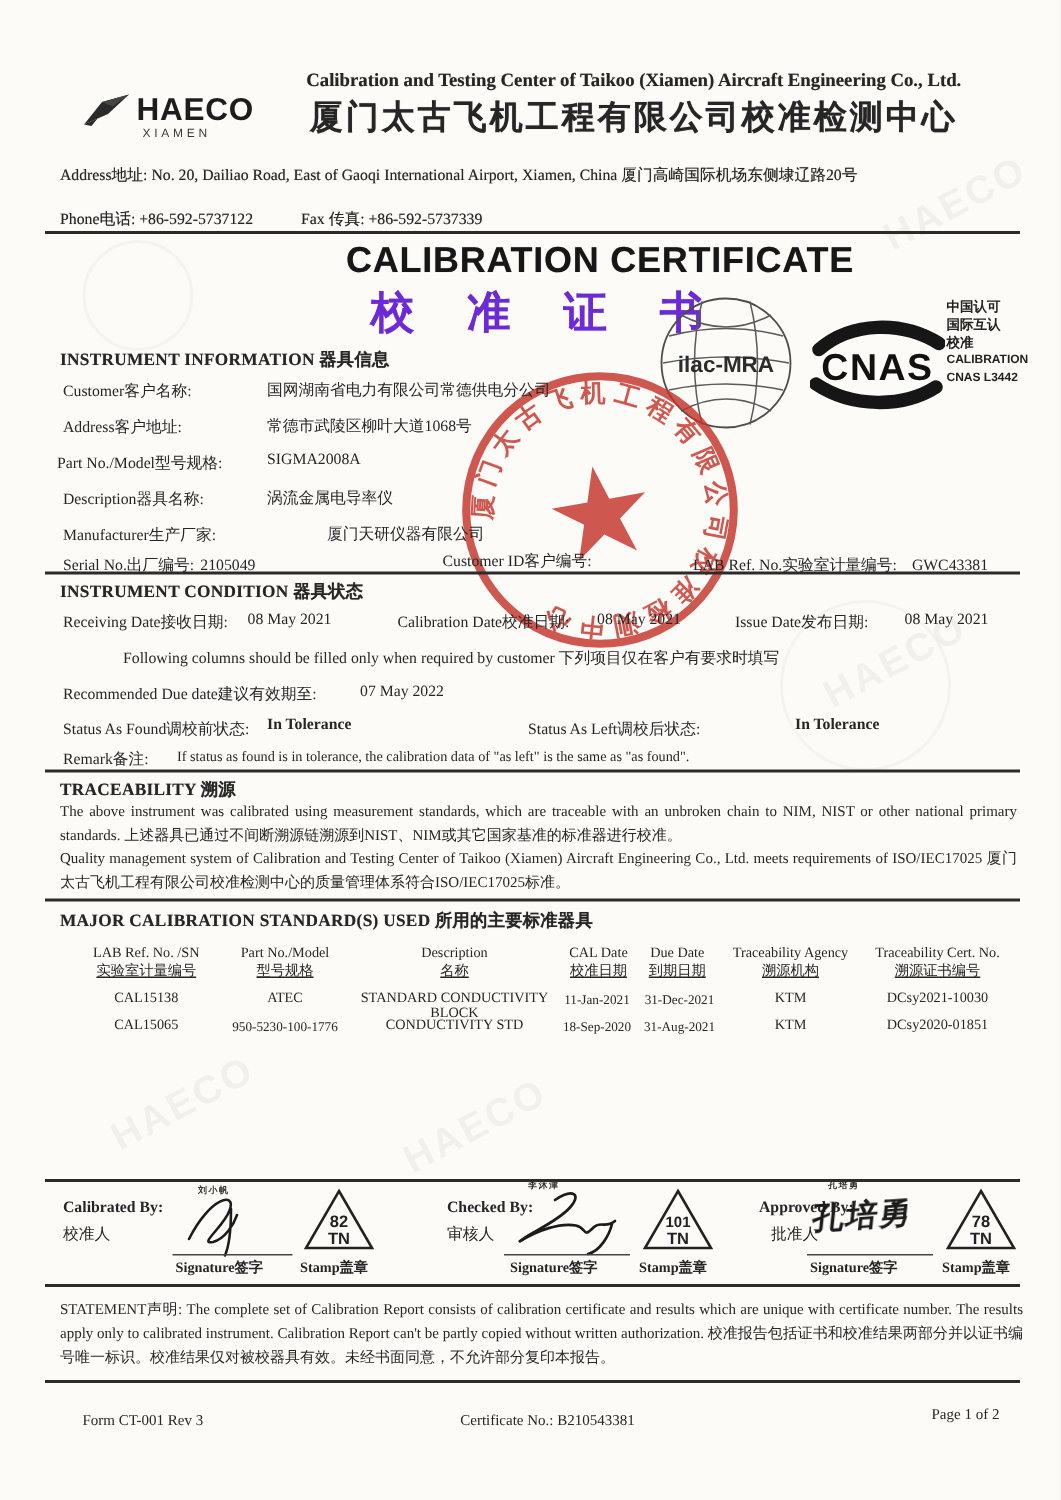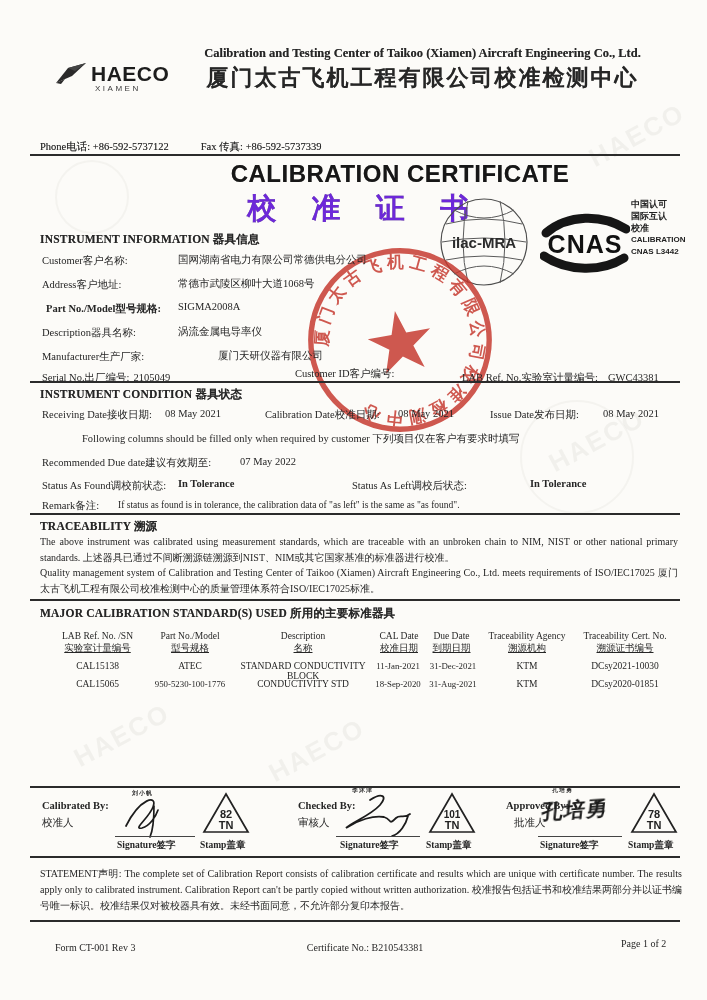--- a/index.html
+++ b/index.html
@@ -62,20 +62,21 @@
       <path d="M1,21 L13,6 L31,1 L17,14 Z" fill="#2a2a2a"></path>
       <path d="M1,21 L10,17 L6,22 Z" fill="#2a2a2a"></path>
       <path d="M13,6 L31,1 L20,9 Z" fill="#444"></path>
     </svg>
     <div class="abs logo-word" style="left:36px;top:2px;">HAECO</div>
     <div class="abs logo-sub" style="left:40px;top:24px;">XIAMEN</div>
   </div>
 
   <div class="abs hdr-en ctr fuzz" style="left:150px;top:46px;width:545px;">Calibration and Testing Center of Taikoo (Xiamen) Aircraft Engineering Co., Ltd.</div>
   <div class="abs hdr-zh ctr fuzz" style="left:150px;top:63px;width:545px;">厦门太古飞机工程有限公司校准检测中心</div>
+  <div class="abs lbl fuzz" style="left:40px;top:110px;">Address地址: No. 20, Dailiao Road, East of Gaoqi International Airport, Xiamen, China 厦门高崎国际机场东侧埭辽路20号</div>
   <div class="abs" style="left:40px;top:136px;">
     <span class="lbl fuzz">Phone电话: +86-592-5737122</span>
     <span class="lbl fuzz" style="margin-left:28px;">Fax 传真: +86-592-5737339</span>
   </div>
   <div class="hr" style="left:30px;top:154px;width:650px;height:2px;"></div>
 
   <div class="abs title-en ctr fuzz" style="left:90px;top:160px;width:620px;">CALIBRATION CERTIFICATE</div>
   <div class="abs title-zh ctr fuzz" style="left:90px;top:189px;width:550px;">校 准 证 书</div>
 
   <svg class="abs" style="left:438px;top:196px;" width="92" height="92" viewBox="0 0 92 92">
@@ -115,21 +116,21 @@
   </svg>
 
   <div class="abs sec-h fuzz" style="left:40px;top:232px;">INSTRUMENT INFORMATION 器具信息</div>
 
   <div class="abs lbl" style="left:42px;top:254px;">Customer客户名称:</div>
   <div class="abs val" style="left:178px;top:253px;">国网湖南省电力有限公司常德供电分公司</div>
 
   <div class="abs lbl" style="left:42px;top:278px;">Address客户地址:</div>
   <div class="abs val" style="left:178px;top:277px;">常德市武陵区柳叶大道1068号</div>
 
-  <div class="abs lbl" style="left:46px;top:302px;font-weight:bold;">Part No./Model型号规格:</div>
+  <div class="abs lbl" style="left:38px;top:302px;">Part No./Model型号规格:</div>
   <div class="abs val" style="left:178px;top:301px;">SIGMA2008A</div>
 
   <div class="abs lbl" style="left:42px;top:326px;">Description器具名称:</div>
   <div class="abs val" style="left:178px;top:325px;">涡流金属电导率仪</div>
 
   <div class="abs lbl" style="left:42px;top:350px;">Manufacturer生产厂家:</div>
   <div class="abs val" style="left:178px;top:349px;margin-left:40px;">厦门天研仪器有限公司</div>
 
   <div class="abs" style="left:42px;top:367px;">
     <span class="lbl">Serial No.出厂编号:</span>

